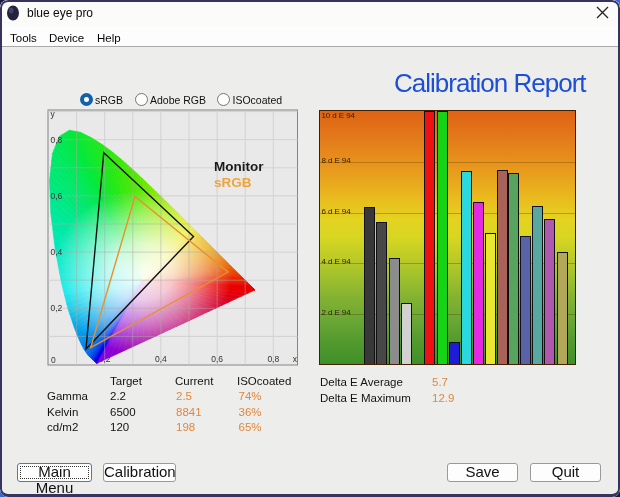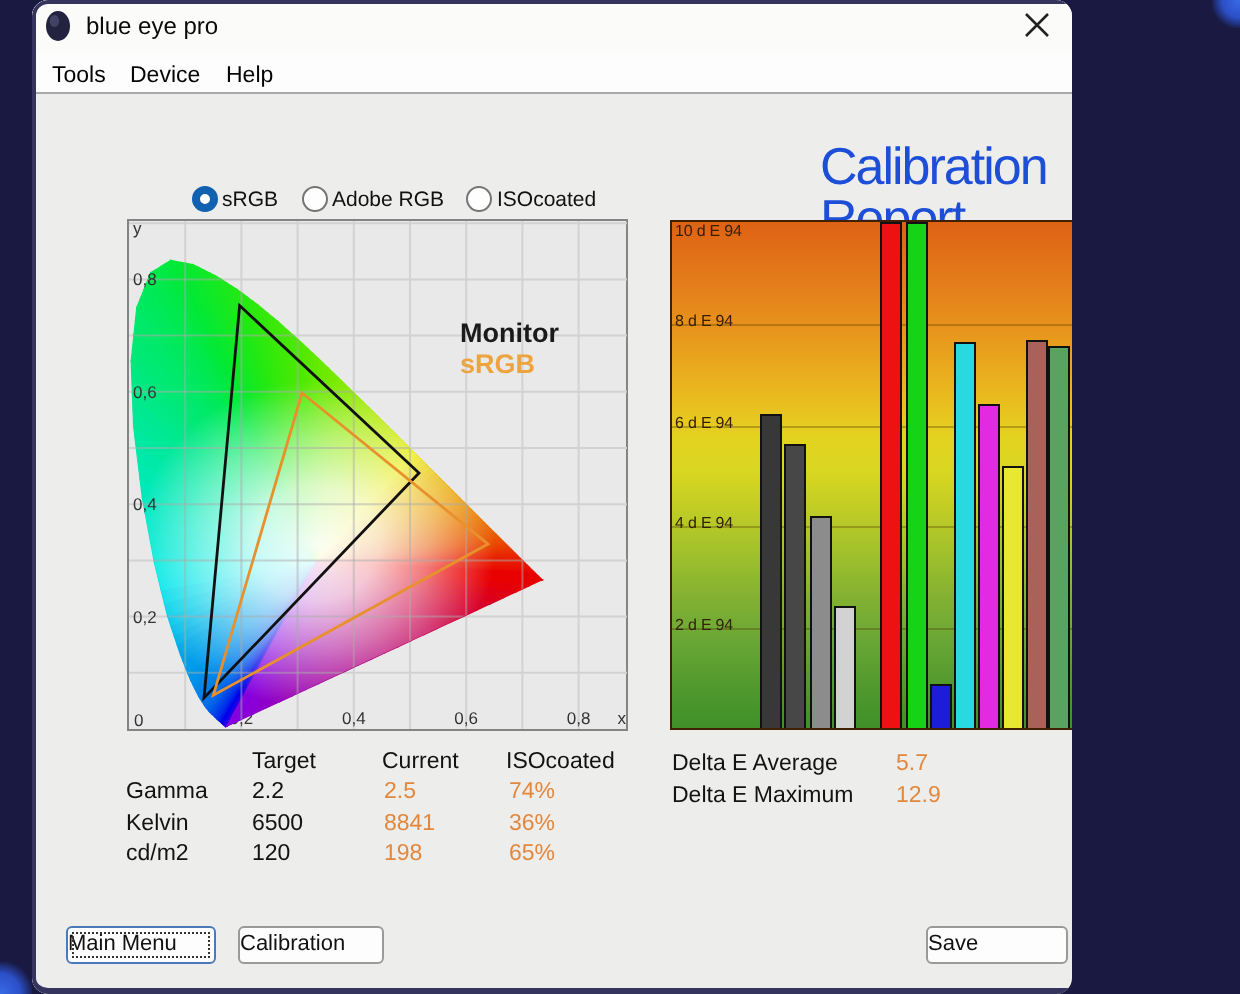--- a/index.html
+++ b/index.html
@@ -1,39 +1,39 @@
 <!DOCTYPE html>
 <html><head><meta charset="utf-8">
 <style>
 *{margin:0;padding:0;box-sizing:border-box}
 html,body{width:620px;height:497px;overflow:hidden}
 body{background:#191942;font-family:"Liberation Sans",sans-serif;position:relative}
 #corner-tr{position:absolute;right:0;top:0;width:14px;height:14px;background:radial-gradient(circle at 100% 0%,#3a6ae8 0%,#2b50c8 45%,#191942 75%)}
 #corner-bl{position:absolute;left:0;bottom:0;width:16px;height:16px;background:radial-gradient(circle at 0% 100%,#3a6ae8 0%,#2b50c8 45%,#191942 75%)}
-#win{position:absolute;left:16px;top:0;width:520px;height:497px;border-radius:8px;background:#ededec;overflow:hidden}
+#win{position:absolute;left:0;top:0;width:620px;height:497px;border-radius:8px;background:#ededec;overflow:hidden}
 #winborder{position:absolute;left:0;top:0;width:620px;height:497px;border-radius:8px;border:2px solid #34345e;border-bottom-width:3px;z-index:50;pointer-events:none}
 #titlebar{position:absolute;left:0;top:0;width:100%;height:26px;background:#fbfbfa}
 #ticon{position:absolute;left:6px;top:4px}
 #ttext{position:absolute;left:27px;top:6px;font-size:12px;color:#0a0a0a}
 #closex{position:absolute;right:10px;top:5px;width:15px;height:15px}
 #menubar{position:absolute;left:0;top:26px;width:100%;height:21px;background:#fdfdfd;border-bottom:1px solid #a9a9a9}
 .mi{position:absolute;top:6px;font-size:11.5px;color:#050505}
 #report{position:absolute;left:394px;top:70px;font-size:26px;font-weight:normal;color:#1d4ed8;line-height:26px;letter-spacing:-1px}
 .radio{position:absolute;width:13px;height:13px;border-radius:50%;background:#fefefe;border:1.5px solid #757575;top:92.5px}
 .radio.sel{border:4px solid #1061b0;background:#fff}
 .rlab{position:absolute;top:95px;font-size:10.5px;color:#111;line-height:11px}
 #barchart{position:absolute;left:319px;top:110px;width:257px;height:255px;border:1px solid #402000;
  background:linear-gradient(to bottom,#de6214 0%,#e3781a 10%,#e7911c 20%,#e9a71e 28%,#e9bf1f 36%,#e4d321 43%,#d7d621 50%,#bccb26 58%,#9fc02c 66%,#83b131 74%,#6ca835 82%,#539a2e 91%,#3f9028 100%)}
 .bar{position:absolute;width:11px;border:1px solid #111;border-bottom:none}
 .delab{position:absolute;left:1.5px;font-size:8px;color:#35200a;letter-spacing:-0.1px;line-height:8.5px}
 .degrid{position:absolute;left:0;width:100%;height:1px;background:rgba(70,45,0,0.30)}
 .t{position:absolute;font-size:11.5px;color:#131313;line-height:12px}
 .o{color:#e2873b}
 .btn{position:absolute;top:463px;height:19px;background:#fdfdfd;border:1px solid #9a9a9a;border-radius:3px;
- font-size:11px;color:#111;text-align:left;line-height:16px}
+ font-size:15px;color:#111;text-align:center;line-height:16px}
 #btn-main{border:1px solid #4a7ab8;outline:1px dotted #333;outline-offset:-4px}
 </style></head>
 <body>
 <div id="corner-tr"></div>
 <div id="corner-bl"></div>
 <div id="win">
  <div id="winborder"></div>
  <div id="titlebar">
   <svg id="ticon" width="16" height="18">
         <ellipse cx="7" cy="9" rx="6" ry="7.5" fill="#23233f"></ellipse>

